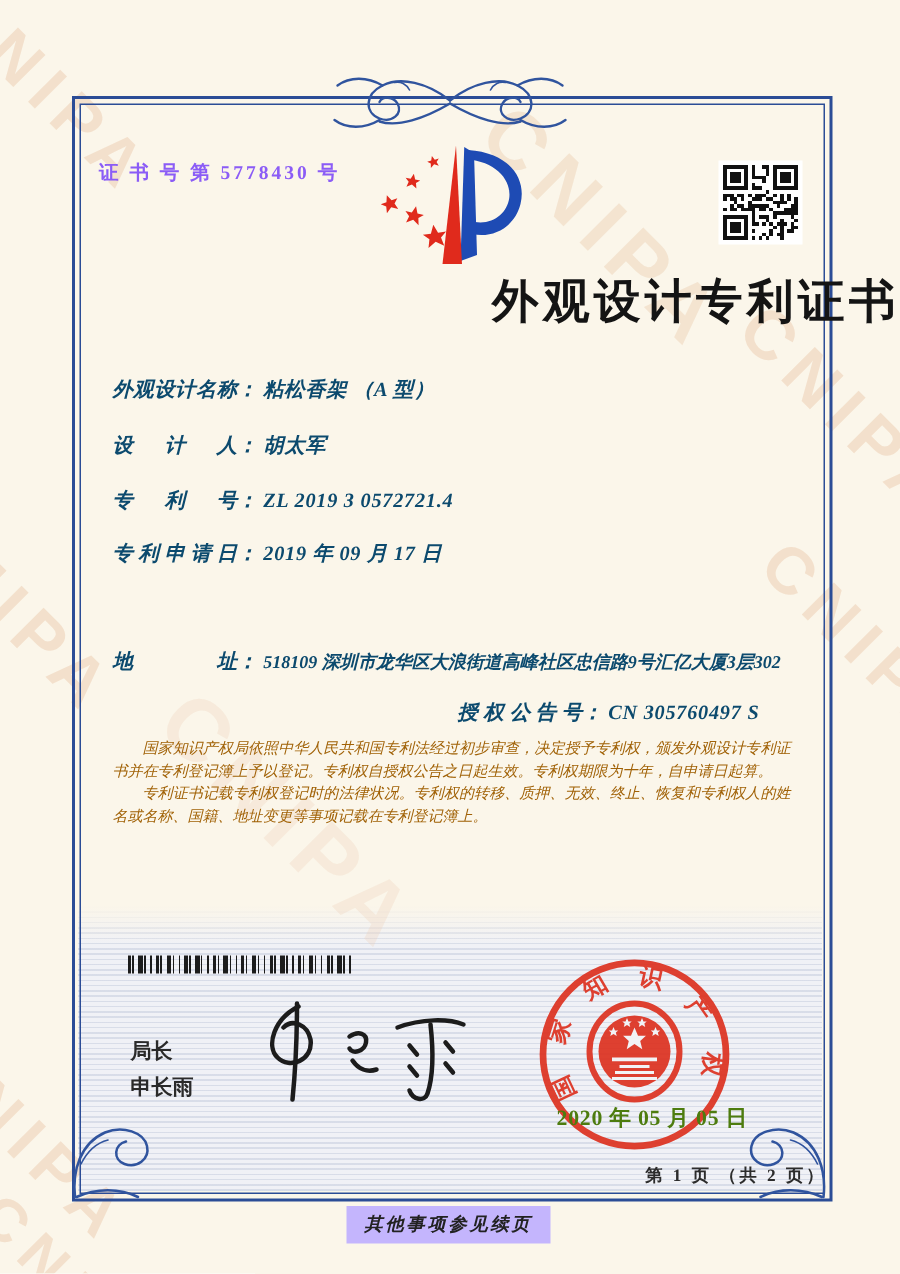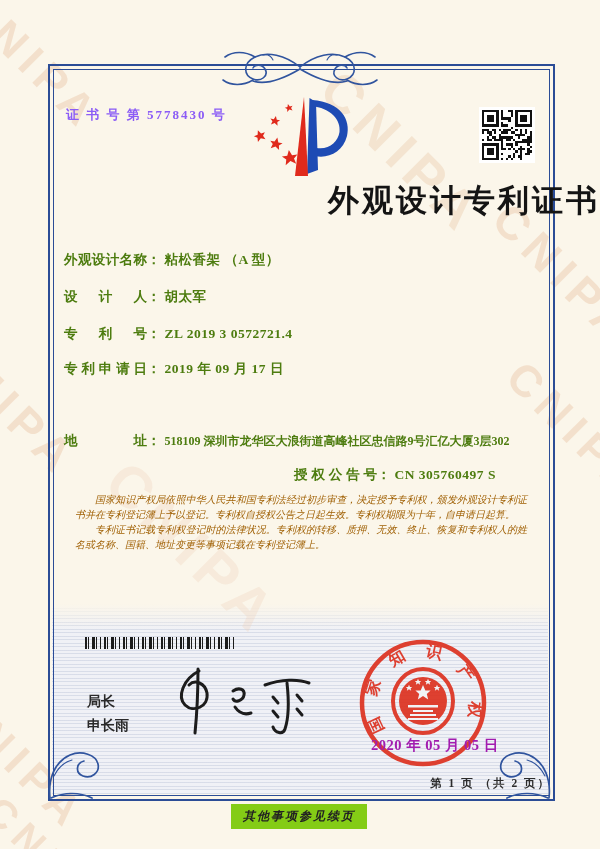--- a/index.html
+++ b/index.html
@@ -28,21 +28,21 @@
   .certno{position:absolute;left:66px;top:106px;font-size:13px;font-weight:600;
           letter-spacing:2px;color:#8b5cf6;z-index:3;}
   .logo{position:absolute;left:245px;top:92px;z-index:3;}
   .qr{position:absolute;left:479px;top:107px;width:56px;height:56px;background:#fff;
       padding:3px;z-index:3;box-sizing:border-box;}
   .qr svg{width:100%;height:100%;display:block;}
 
   .title{position:absolute;left:0;right:0;top:180px;text-align:right;font-size:31px;
          font-weight:600;letter-spacing:3px;color:#141414;z-index:3;}
 
-  .frow{position:absolute;left:64px;z-index:3;font-size:13.5px;color:#4d7c0f;white-space:nowrap;}
+  .frow{position:absolute;left:75px;z-index:3;font-size:13.5px;color:#0c4a6e;white-space:nowrap;font-style:italic;}
   .flabel{display:inline-block;width:83px;font-weight:700;text-align:justify;text-align-last:justify;}
   .fcolon{font-weight:700;}
   .fval{font-weight:600;margin-left:4px;letter-spacing:0.5px;}
   .fval-addr{font-size:12px;letter-spacing:0;}
   .frow-g2{position:absolute;left:230px;top:0;}
 
   .paras{position:absolute;left:75px;top:492px;width:452px;z-index:3;font-size:10px;
          line-height:1.5;color:#a16207;font-style:italic;font-weight:500;}
   .paras p{margin:0;text-indent:2em;text-align:justify;}
 
@@ -51,26 +51,26 @@
      #1c1c1c 3px 4px,transparent 4px 7px,#1c1c1c 7px 10px,transparent 10px 11px,
      #1c1c1c 11px 12px,transparent 12px 15px,#1c1c1c 15px 16px,transparent 16px 19px);}
 
   .sig-block{position:absolute;left:87px;top:690px;z-index:3;
      font-family:Liberation Serif, serif;font-size:14px;
      font-weight:600;color:#2a2a2a;line-height:24px;}
   .autograph{position:absolute;left:165px;top:663px;z-index:4;}
 
   .stamp{position:absolute;left:359px;top:639px;width:128px;height:128px;z-index:3;opacity:0.93;}
   .stamp-date{position:absolute;left:371px;top:736px;z-index:4;font-size:14.5px;
-     font-weight:600;color:#a21caf;letter-spacing:0.5px;white-space:nowrap;}
+     font-weight:600;color:#4d7c0f;letter-spacing:0.5px;white-space:nowrap;}
 
   .pageinfo{position:absolute;left:48px;width:503px;top:776px;text-align:right;
      font-size:11.5px;font-weight:600;color:#2c2c2c;z-index:3;letter-spacing:2px;}
 
-  .contnote{position:absolute;left:231px;top:804px;z-index:3;background:#84cc16;
+  .contnote{position:absolute;left:231px;top:804px;z-index:3;background:#c4b5fd;
      padding:4px 12px;font-size:12px;font-style:italic;font-weight:600;
      letter-spacing:2px;color:#222;}
 </style>
 </head>
 <body>
 
 <div class="page">
 
   <span class="wm" style="left:-12px;top:-18px;font-size:44px;">CNIPA</span>
   <span class="wm" style="left:352px;top:58px;font-size:54px;color:rgba(236,206,178,0.45);">CNIPA</span>

